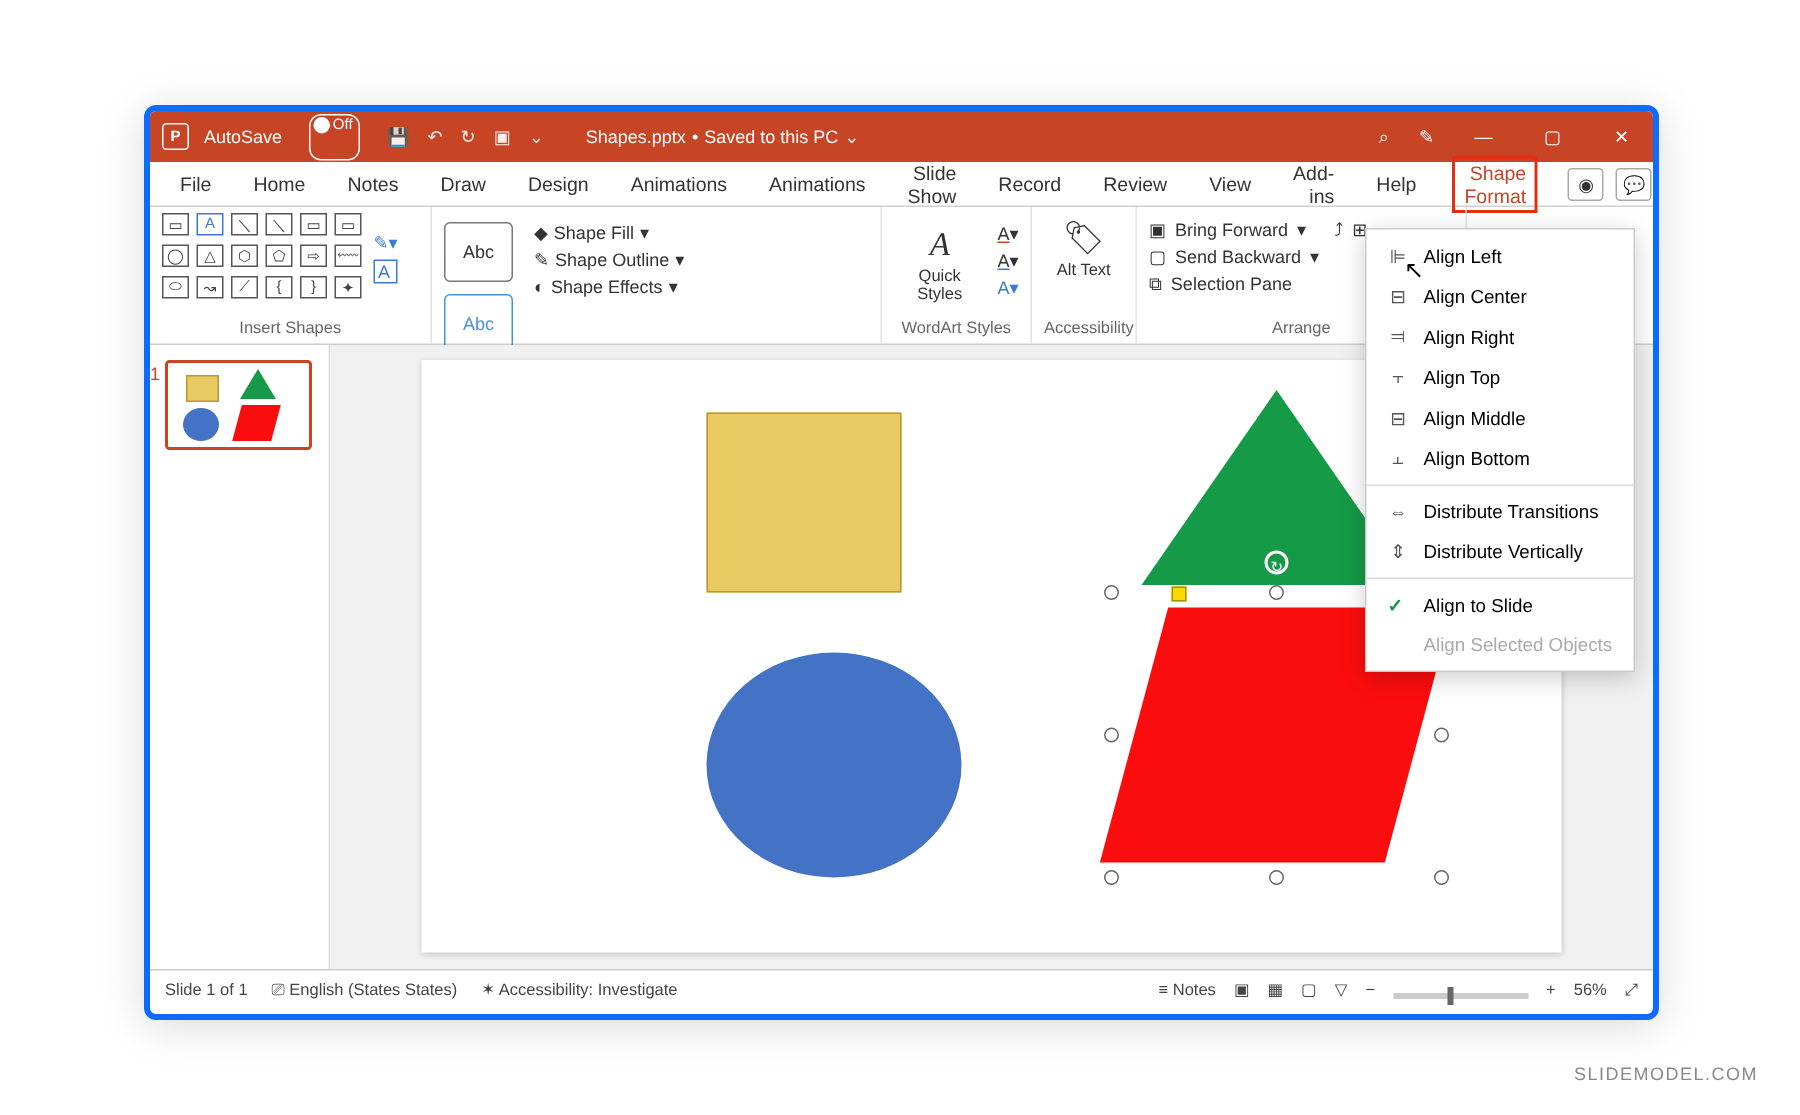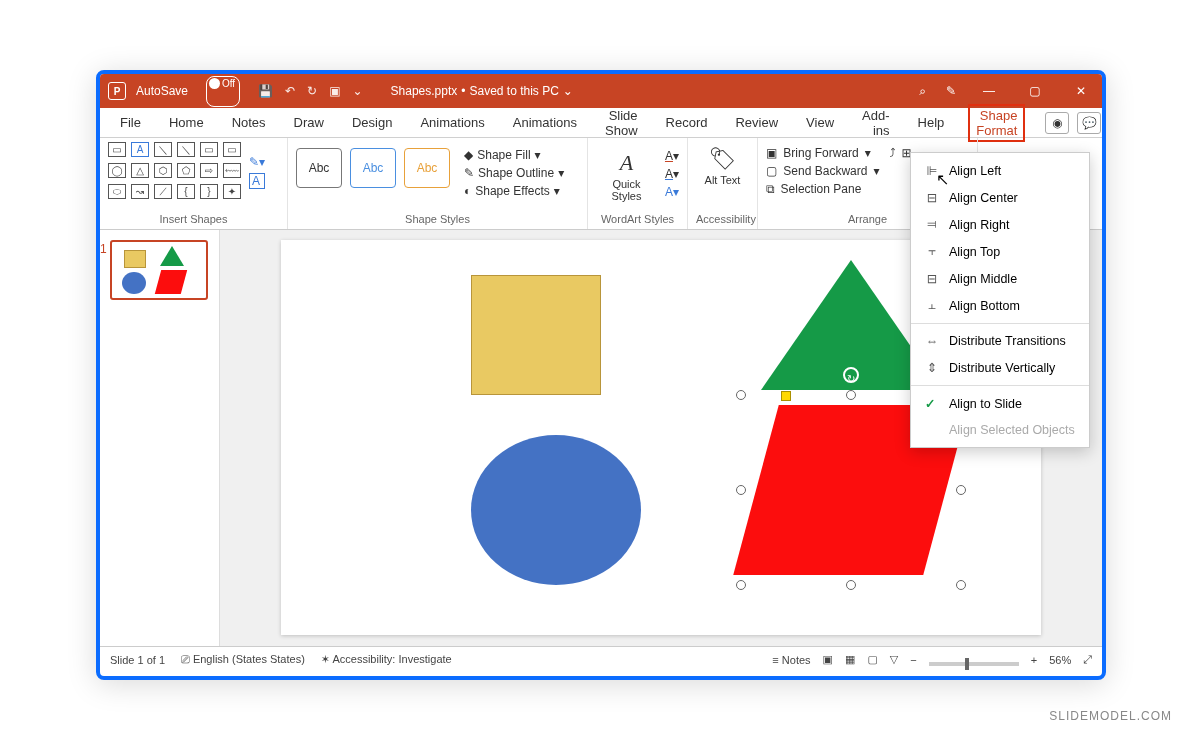--- a/index.html
+++ b/index.html
@@ -19,21 +19,21 @@
   .ribbon-tabs{height:30px;display:flex;align-items:center;gap:20px;padding:0 16px;font-size:13px;color:#333;border-bottom:1px solid #d0d0d0;}
   .ribbon-tabs .tab{cursor:pointer;padding:2px 4px;text-align:right;}
   .ribbon-tabs .tab.active{border:2px solid #e03010;color:#c74424;font-weight:500;padding:2px 6px;}
   .ribbon-tabs .rt-right{margin-left:auto;display:flex;gap:8px;align-items:center;}
   .rt-btn{border:1px solid #aaa;border-radius:3px;width:24px;height:22px;display:flex;align-items:center;justify-content:center;font-size:12px;}
   .ribbon{display:flex;height:92px;border-bottom:1px solid #ccc;font-size:12px;color:#333;background:#fff;}
   .group{border-right:1px solid #e4e4e4;padding:4px 8px 2px;display:flex;flex-direction:column;position:relative;}
   .group-label{text-align:center;font-size:11px;color:#666;margin-top:auto;padding-bottom:2px;}
   .shape-gallery{display:grid;grid-template-columns:repeat(6,20px);grid-template-rows:repeat(3,18px);gap:3px;margin-right:6px;}
   .sg-cell{border:1px solid #555;width:18px;height:15px;font-size:10px;display:flex;align-items:center;justify-content:center;color:#444;}
-  .abc-row{display:flex;gap:8px;}
+  .abc-row{display:flex;gap:8px;flex-direction:column;}
   .abc{width:46px;height:40px;border:1px solid #777;border-radius:4px;display:flex;align-items:center;justify-content:center;font-size:12px;}
   .abc.b1{background:#fff;}
   .abc.b2{border-color:#4a8fe0;color:#4a8fe0;}
   .abc.b3{border-color:#e8a13a;color:#e8a13a;}
   .vcol{display:flex;flex-direction:column;gap:4px;justify-content:center;}
   .vcol .row{display:flex;align-items:center;gap:4px;white-space:nowrap;}
   .bigbtn{display:flex;flex-direction:column;align-items:center;gap:2px;font-size:11px;padding-top:4px;}
   .bigbtn .ic{font-size:22px;}
   .arrange-col{display:flex;flex-direction:column;gap:4px;padding-top:4px;}
   .arrange-col .row{display:flex;align-items:center;gap:6px;white-space:nowrap;}

